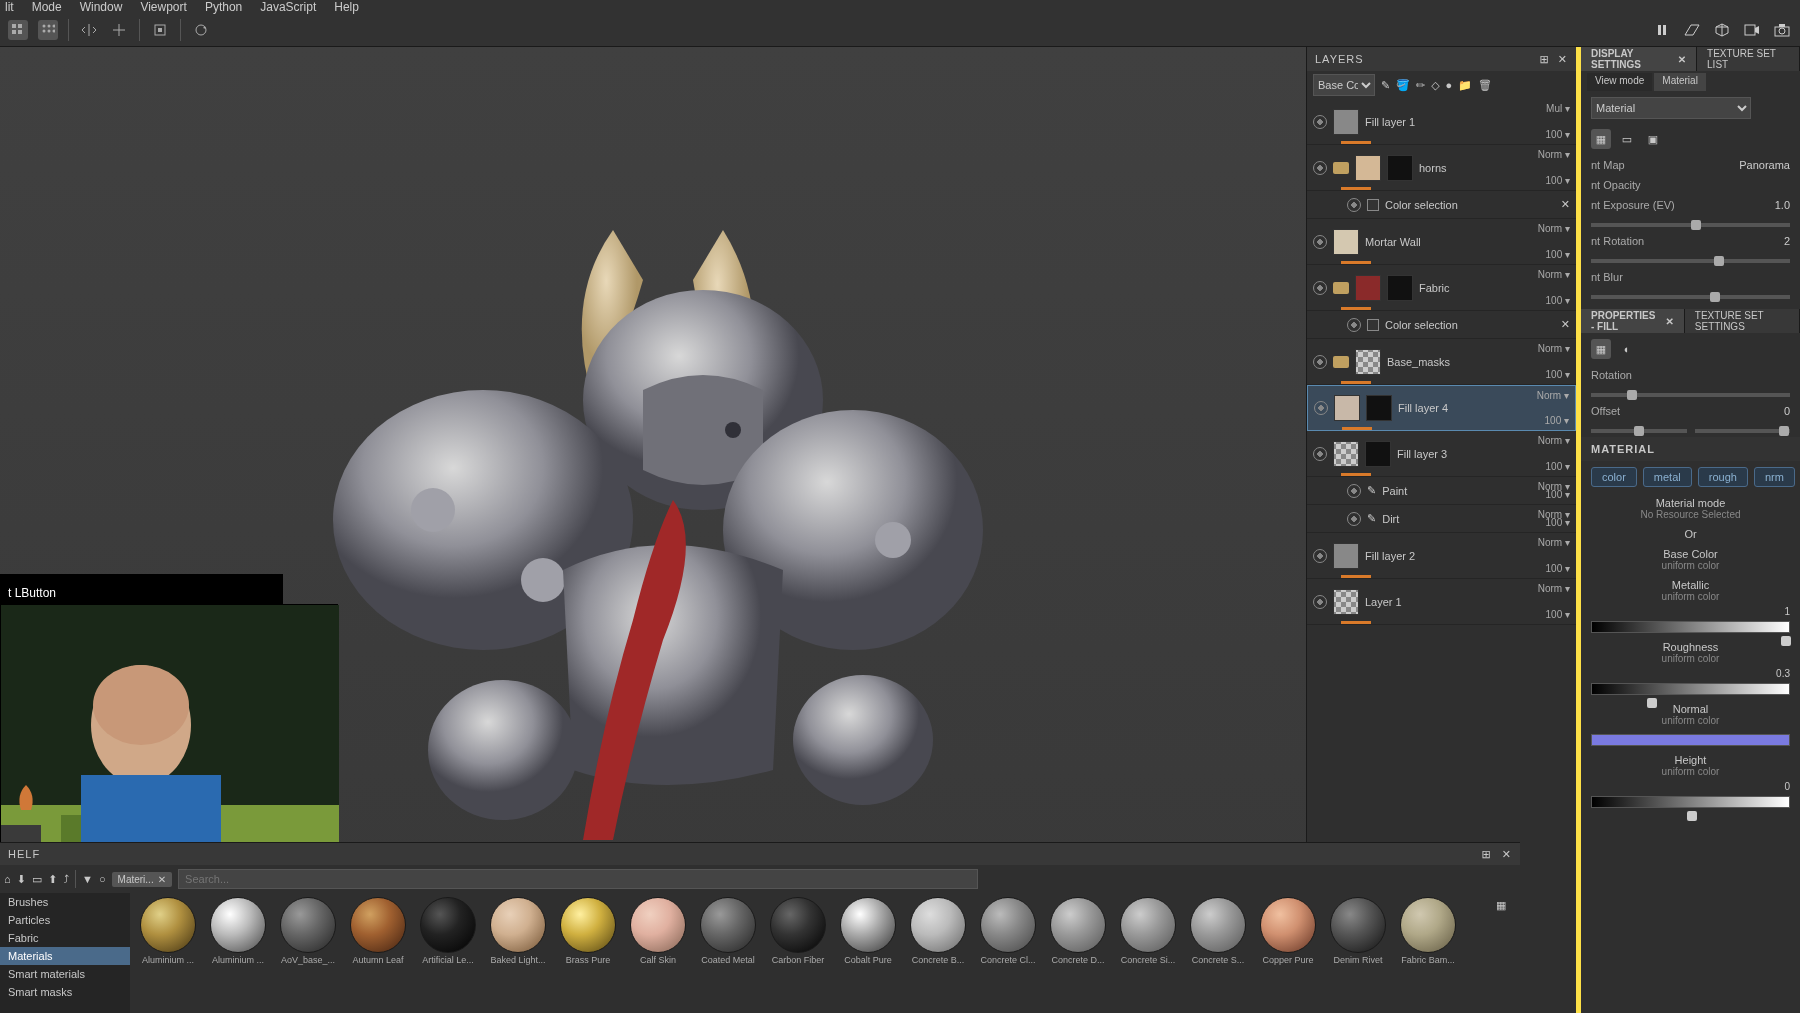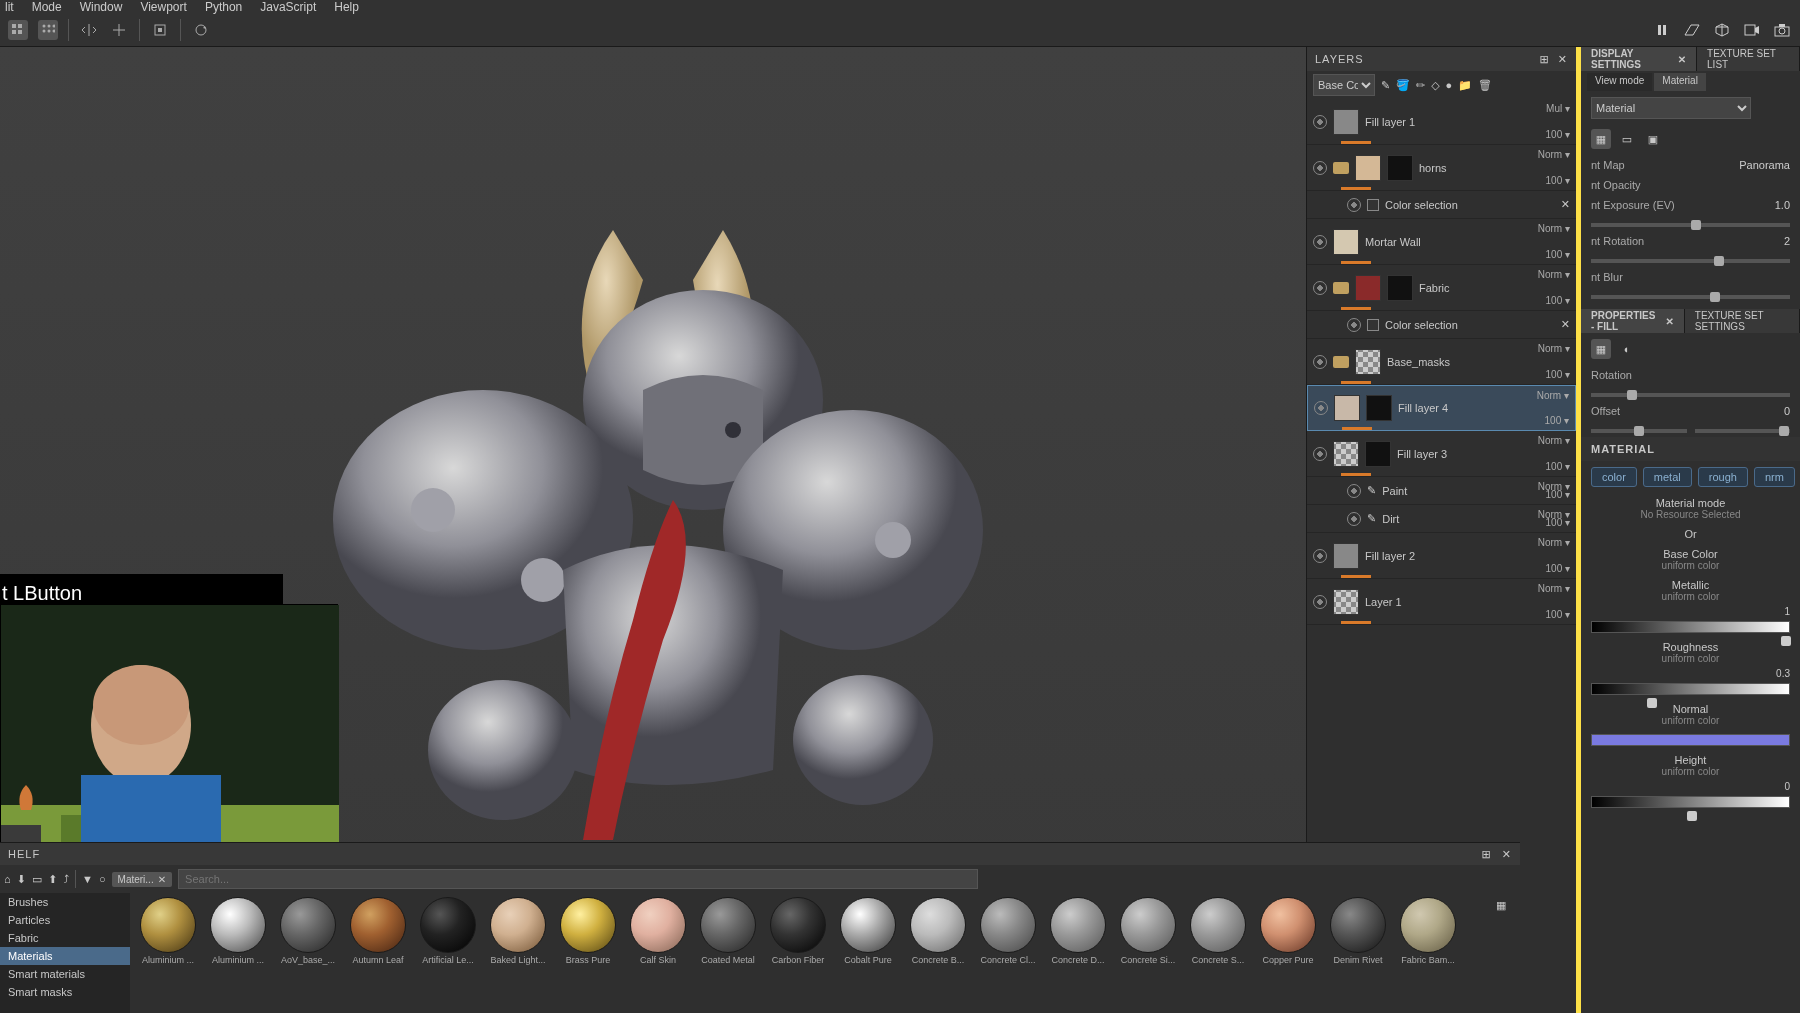--- a/index.html
+++ b/index.html
@@ -16,21 +16,21 @@
 .toolbar-right { margin-left: auto; display: flex; gap: 10px; align-items: center; }
 
 
 .main { display: flex; height: calc(100% - 47px); }
 
 
 .viewport { flex: 1; position: relative; background: #3a3a3a; display: flex; flex-direction: column; }
 .viewport-3d { flex: 1; background: linear-gradient(180deg, #404040 0%, #383838 100%); position: relative; overflow: hidden; }
 .knight-placeholder { position: absolute; left: 50%; top: 50%; transform: translate(-50%, -50%); width: 700px; height: 620px; }
 .axis-gizmo { position: absolute; right: 12px; bottom: 15px; font-size: 10px; color: #888; }
-.lbutton-overlay { position: absolute; left: 0; top: 527px; width: 283px; height: 38px; background: #000; color: #fff; font-size: 20px; padding-left: 2px; display: flex; align-items: center; }
+.lbutton-overlay { position: absolute; left: 0; top: 527px; width: 283px; height: 38px; background: #000; color: #fff; font-size: 12px; padding-left: 8px; display: flex; align-items: center; }
 .webcam-overlay { position: absolute; left: 0; top: 557px; width: 338px; height: 268px; background: #2a3a2a; border: 1px solid #000; }
 .layers-panel { width: 270px; background: #2f2f2f; border-left: 1px solid #1a1a1a; display: flex; flex-direction: column; }
 .panel-header { height: 24px; background: #383838; display: flex; align-items: center; padding: 0 8px; font-size: 11px; letter-spacing: 1px; }
 .panel-header .icons { margin-left: auto; display: flex; gap: 8px; }
 .layers-toolbar { height: 28px; display: flex; align-items: center; padding: 0 6px; gap: 6px; }
 .layers-toolbar select { background: #444; color: #ccc; border: 1px solid #555; height: 20px; font-size: 10px; }
 .layer-list { flex: 1; overflow-y: auto; }
 .layer-item { display: flex; align-items: center; height: 46px; padding: 0 6px; gap: 6px; border-bottom: 1px solid #252525; position: relative; }
 .layer-item.selected { background: #3a4a5a; border: 1px solid #5a8ab0; }
 .layer-sub { padding-left: 40px; height: 28px; }

